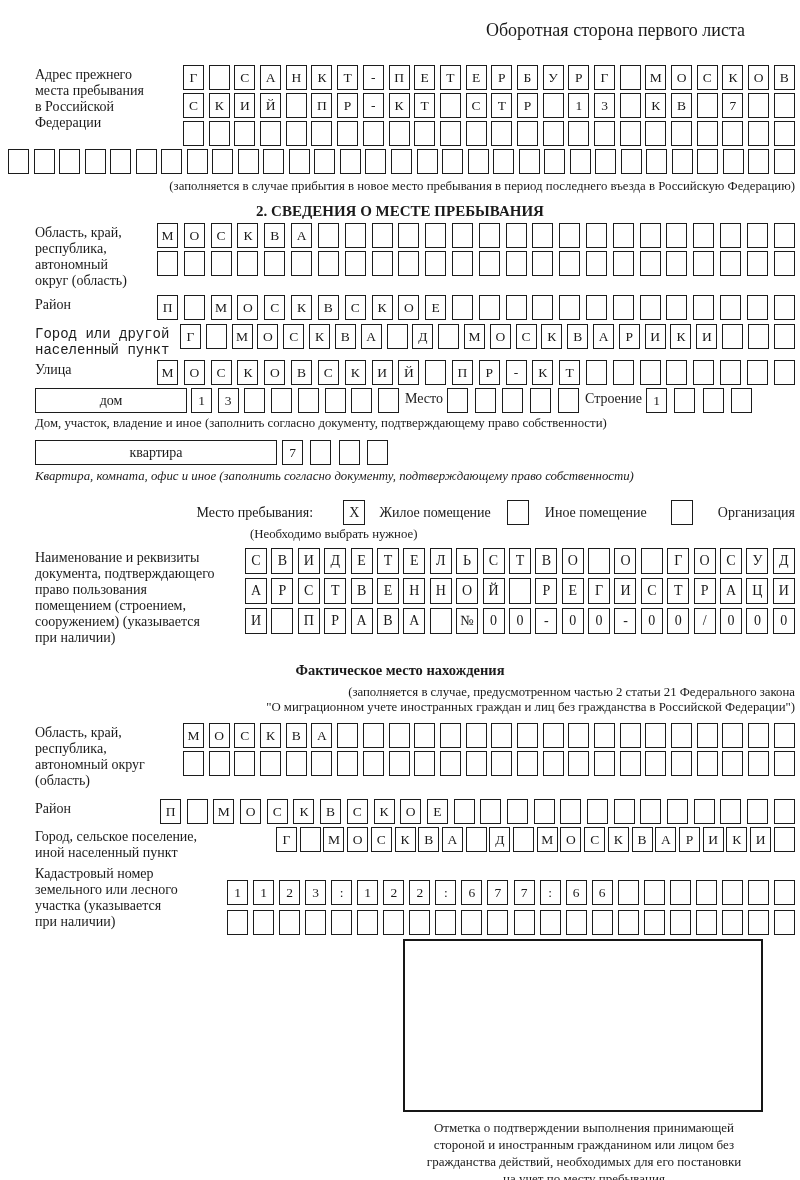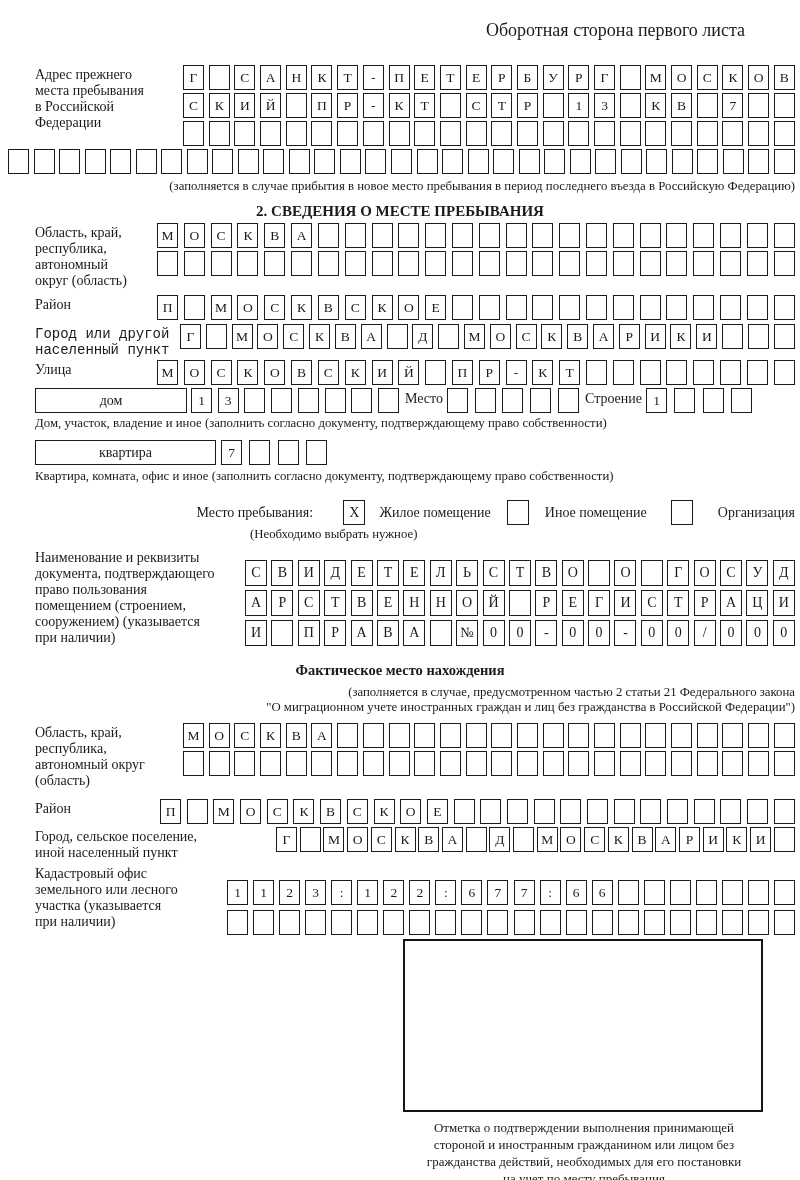--- a/index.html
+++ b/index.html
@@ -357,42 +357,42 @@
     <div class="cells fixed" style="width:106px; margin-left:4px;">
         <span class="cell">1</span>
         <span class="cell"></span>
         <span class="cell"></span>
         <span class="cell"></span>
       </div>
   </div>
   <div class="note" style="margin:3px 0 9px 30px;">Дом, участок, владение и иное (заполнить согласно документу, подтверждающему право собственности)</div>
 
   <div class="row" style="margin-top:3px;">
-    <div class="fieldbox" style="width:181px;">квартира</div>
+    <div class="fieldbox" style="width:242px;">квартира</div>
     <div class="cells fixed" style="width:106px; margin-left:5px;">
         <span class="cell">7</span>
         <span class="cell"></span>
         <span class="cell"></span>
         <span class="cell"></span>
       </div>
   </div>
-  <div class="note" style="margin:4px 0 16px 30px;">Квартира, комната, офис и иное (заполнить согласно документу, подтверждающему право собственности)</div>
+  <div class="note" style="margin:4px 0 16px 30px;font-style:italic;">Квартира, комната, офис и иное (заполнить согласно документу, подтверждающему право собственности)</div>
 
   <div class="row" style="margin-top:5px; align-items:center;justify-content:flex-end;">
     <div class="inline-lbl" style="padding-top:0; width:140px;">Место пребывания:</div>
     <div class="cb" style="margin-left:7px;">X</div>
     <div class="inline-lbl" style="padding-top:0; margin-left:14px;">Жилое помещение</div>
     <div class="cb" style="margin-left:16px;"></div>
     <div class="inline-lbl" style="padding-top:0; margin-left:16px;">Иное помещение</div>
     <div class="cb" style="margin-left:24px;"></div>
     <div class="inline-lbl" style="padding-top:0; margin-left:25px;">Организация</div>
   </div>
   <div class="note" style="margin:2px 0 0 245px;">(Необходимо выбрать нужное)</div>
 
-  <div class="row big" style="margin-top:6px;align-items:flex-end;">
+  <div class="row big" style="margin-top:6px;">
     <div class="lbl" style="width:210px;">Наименование и реквизиты
 документа, подтверждающего
 право пользования
 помещением (строением,
 сооружением) (указывается
 при наличии)</div>
     <div class="cellcol" style="gap:4px;">
       <div class="cells">
           <span class="cell">С</span>
           <span class="cell">В</span>
@@ -583,21 +583,21 @@
         <span class="cell">А</span>
         <span class="cell">Р</span>
         <span class="cell">И</span>
         <span class="cell">К</span>
         <span class="cell">И</span>
         <span class="cell"></span>
       </div>
   </div>
 
   <div class="row" style="margin-top:3px;">
-    <div class="lbl" style="width:192px;">Кадастровый офис
+    <div class="lbl" style="width:192px;">Кадастровый номер
 земельного или лесного
 участка (указывается
 при наличии)</div>
     <div class="cellcol" style="padding-top:16px; gap:5px;">
       <div class="cells">
           <span class="cell">1</span>
           <span class="cell">1</span>
           <span class="cell">2</span>
           <span class="cell">3</span>
           <span class="cell">:</span>

